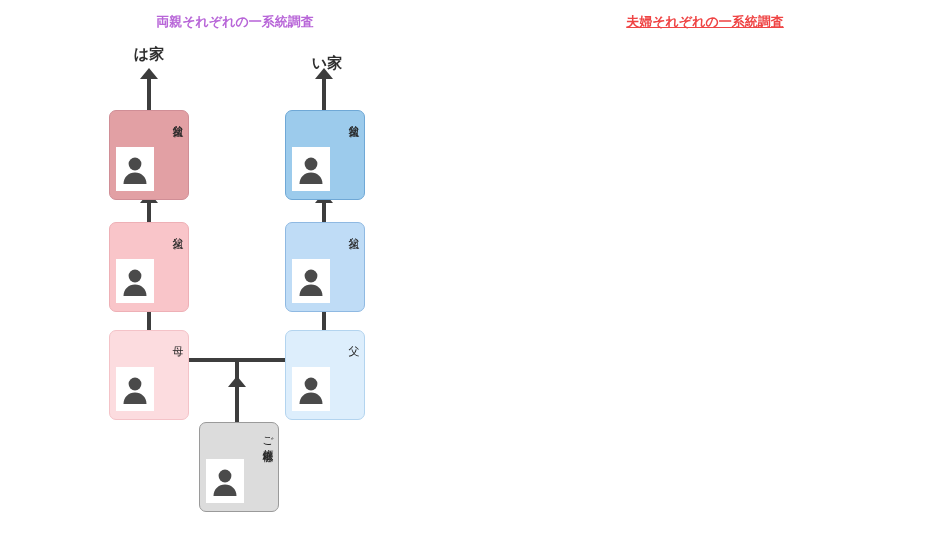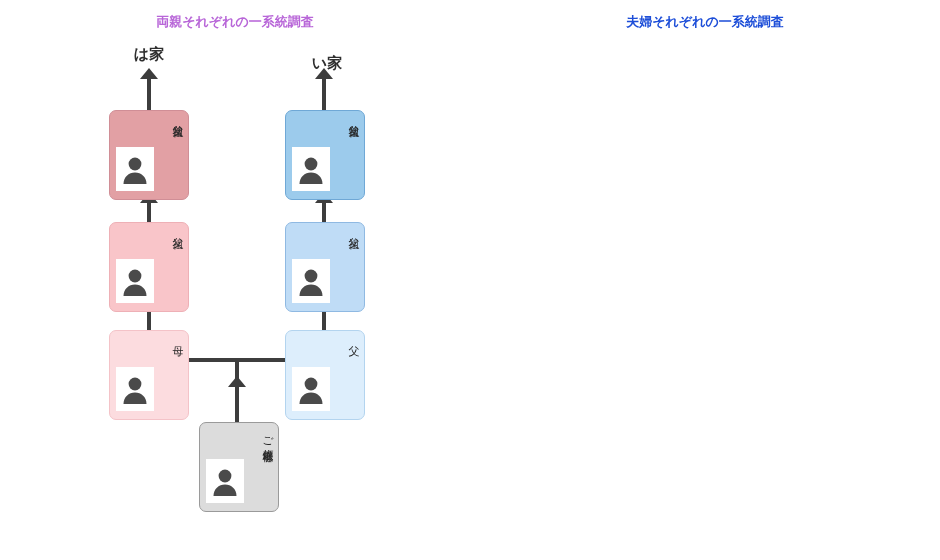--- a/index.html
+++ b/index.html
@@ -17,21 +17,21 @@
   #panel-right{left:470px;width:470px;}
 
   .panel-title{
     position:absolute;top:13px;left:0;width:100%;
     text-align:center;
     font-size:13px;font-weight:bold;
     letter-spacing:0px;
     white-space:nowrap;
   }
   #title-left{color:#b866d8;}
-  #title-right{color:#1d4ed8;}
+  #title-right{color:#ef4444;text-decoration:underline;}
 
   .house-label{
     position:absolute;
     font-size:15px;font-weight:bold;color:#2f2f2f;
     white-space:nowrap;
     text-align:center;
   }
 
   
   .pbox{

